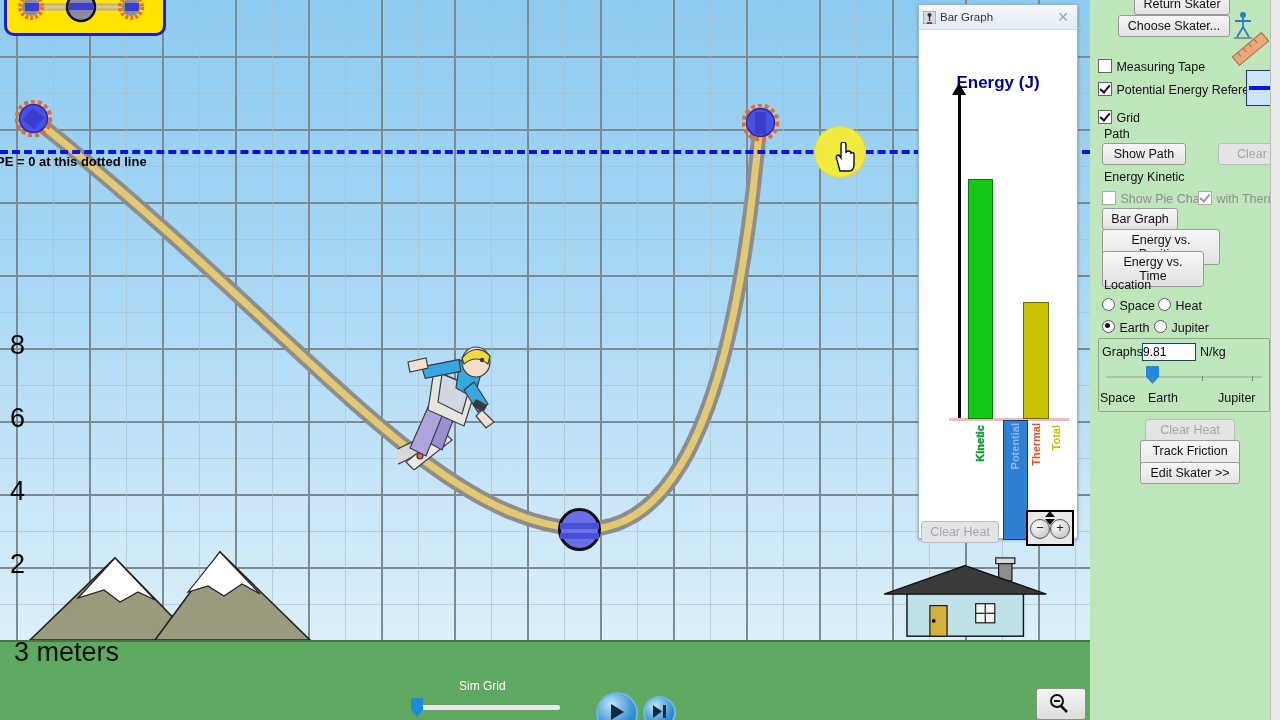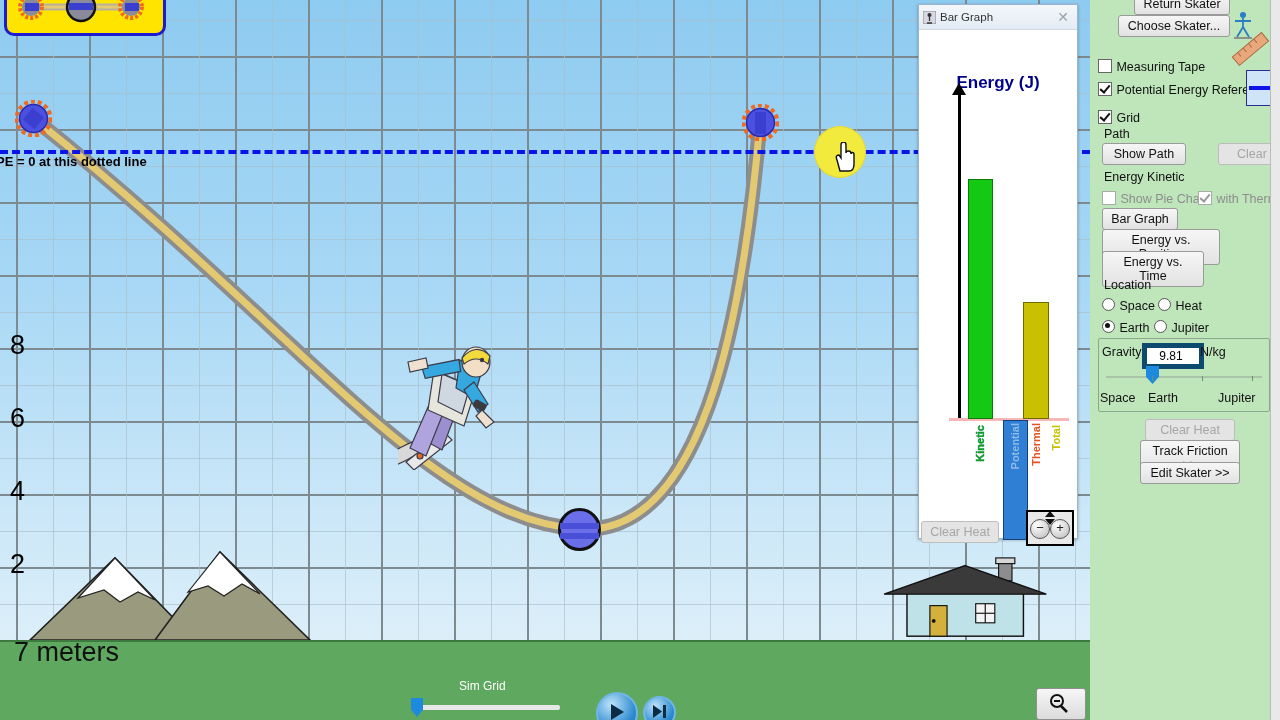--- a/index.html
+++ b/index.html
@@ -236,21 +236,21 @@
         <rect x="62" y="12" width="24" height="7" fill="#3a3fd0"></rect>
       </svg>
     </div>
 
     <svg id="cursor" viewBox="0 0 22 30">
       <path d="M7 29 L4 18 Q2 13 6 13 L8 16 L8 3 Q8 0 10.5 0 Q13 0 13 3 L13 11 Q13 9 15.5 9 Q18 9 18 11.5 L18 12 Q18 10.5 19.5 10.5 Q21 10.5 21 12.5 L21 22 Q21 29 16 29 Z" fill="#fff" stroke="#111" stroke-width="1.4"></path>
     </svg>
   </div>
 
   <div id="ground"></div>
-  <div id="ground-label">7 meters</div>
+  <div id="ground-label">3 meters</div>
 
   <div id="simspeedlabel">Sim Grid</div>
   <div id="speedtrack"></div>
   <div id="speedthumb"></div>
 
   <div class="playbtn" style="left:596px;top:692px;width:38px;height:38px;">
     <svg width="34" height="34" style="position:absolute;left:1px;top:1px;">
       <polygon points="12,9 25,17 12,25" fill="#0c2b44"></polygon>
     </svg>
   </div>
@@ -377,23 +377,23 @@
     <div style="position:absolute;left:12px;top:318px;">
       <span class="rad on"></span>
       <span class="lbl">Earth</span>
     </div>
     <div style="position:absolute;left:64px;top:318px;">
       <span class="rad"></span>
       <span class="lbl">Jupiter</span>
     </div>
 
     <div class="groupbox" style="position:absolute;left:8px;top:338px;width:170px;height:72px;"></div>
-    <span class="lbl" style="position:absolute;left:12px;top:345px;">Gravity</span>
-    <div style="position:absolute;left:52px;top:343px;width:48px;height:16px;background:#fff;border:5px solid #0c4a6e;
-                text-align:center;padding-right:4px;font-size:12px;line-height:16px;">9.81</div>
+    <span class="lbl" style="position:absolute;left:12px;top:345px;">Graphs</span>
+    <div style="position:absolute;left:52px;top:343px;width:48px;height:16px;background:#fff;border:1px solid #0c4a6e;
+                text-align:left;padding-right:4px;font-size:12px;line-height:16px;">9.81</div>
     <span class="lbl" style="position:absolute;left:110px;top:345px;">N/kg</span>
     <div style="position:absolute;left:16px;top:376px;width:156px;height:2px;background:#a9c4a9;"></div>
     <div style="position:absolute;left:56px;top:366px;width:13px;height:18px;background:#1e8ade;
                 clip-path:polygon(0 0,100% 0,100% 60%,50% 100%,0 60%);"></div>
     <div style="position:absolute;left:62px;top:376px;width:1px;height:5px;background:#6f8f6f;"></div>
     <div style="position:absolute;left:112px;top:376px;width:1px;height:5px;background:#6f8f6f;"></div>
     <div style="position:absolute;left:162px;top:376px;width:1px;height:5px;background:#6f8f6f;"></div>
     <span class="lbl" style="position:absolute;left:10px;top:391px;">Space</span>
     <span class="lbl" style="position:absolute;left:58px;top:391px;">Earth</span>
     <span class="lbl" style="position:absolute;left:128px;top:391px;">Jupiter</span>

